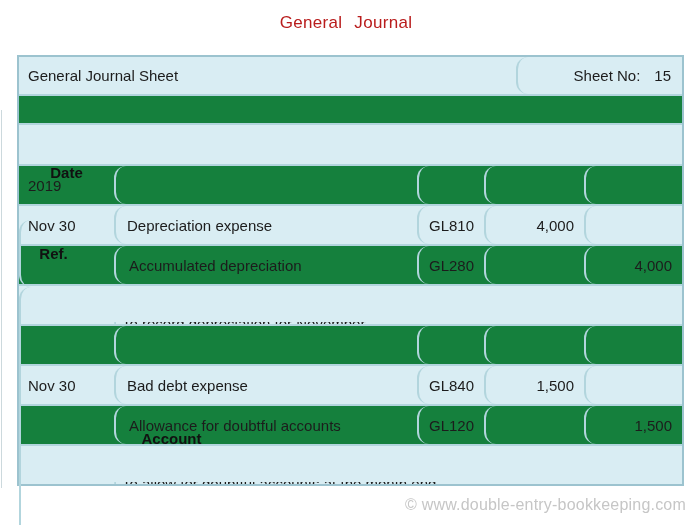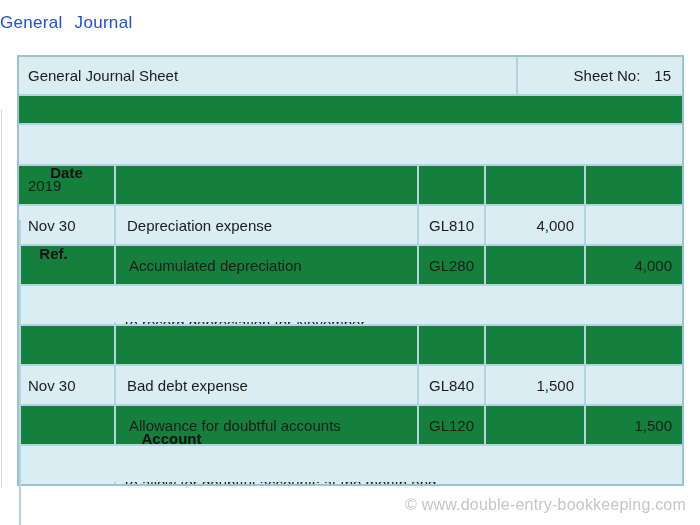--- a/index.html
+++ b/index.html
@@ -8,25 +8,26 @@
     width: 700px;
     height: 525px;
     background: #ffffff;
     font-family: "Liberation Sans", sans-serif;
     color: #1c1c1c;
     overflow: hidden;
   }
   .journal-title {
     position: absolute;
     top: 13px; left: 0; width: 692px;
+    text-align: center;
     font-size: 17px;
     font-weight: 400;
     letter-spacing: 0.3px;
     word-spacing: 7px;
-    color: #1d4ed8;
+    color: #b91c1c;
   }
   .left-rule {
     position: absolute;
     left: 1px; top: 110px;
     width: 1px; height: 378px;
     background: #ccd9dd;
   }
   .sheet {
     position: absolute;
     left: 17px; top: 55px;
@@ -43,20 +44,21 @@
   .row.first { border-top: none; }
   .row.shade { background: #d9edf3; }
   .cell {
     box-sizing: border-box;
     display: flex;
     align-items: center;
     font-size: 15px;
     border-left: 2px solid #b2d5dd;
     overflow: hidden;
     white-space: nowrap;
+    border-radius: 12px;
   }
   .cell.nb { border-left: none; }
   .band-row  { height: 37px; }
   .spacer-row{ height: 27px; }
   .header-row{ height: 39px; flex-direction: column; }
   .data-row  { height: 38px; }
   .band-left { flex: 1 1 auto; padding-left: 9px; }
   .band-right{
     width: 166px; flex: 0 0 166px;
     justify-content: flex-end; padding-right: 11px; gap: 14px;

